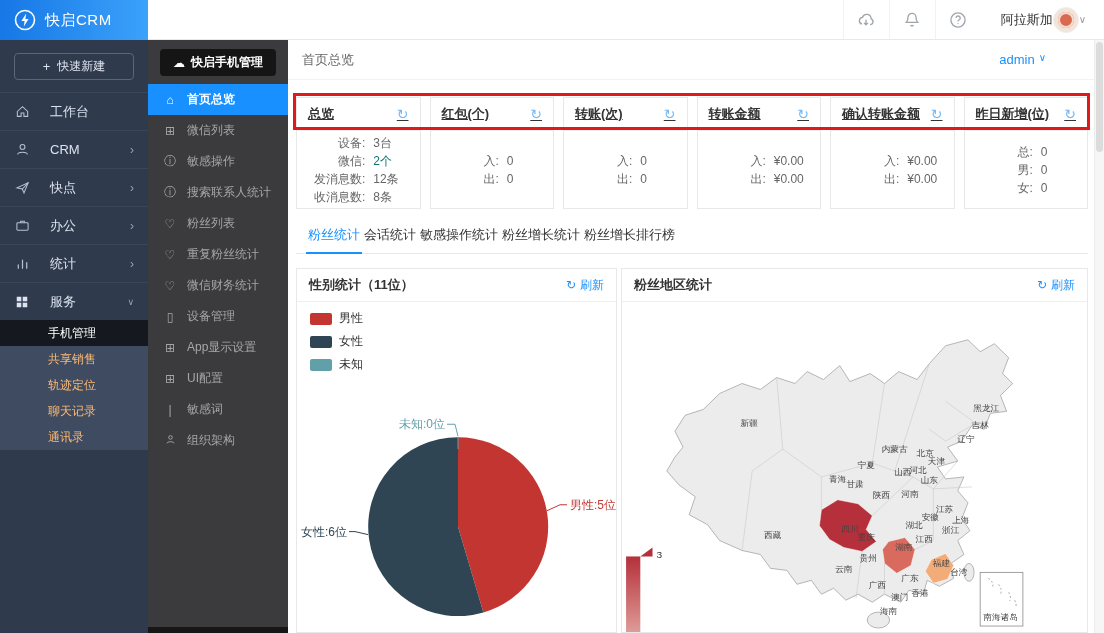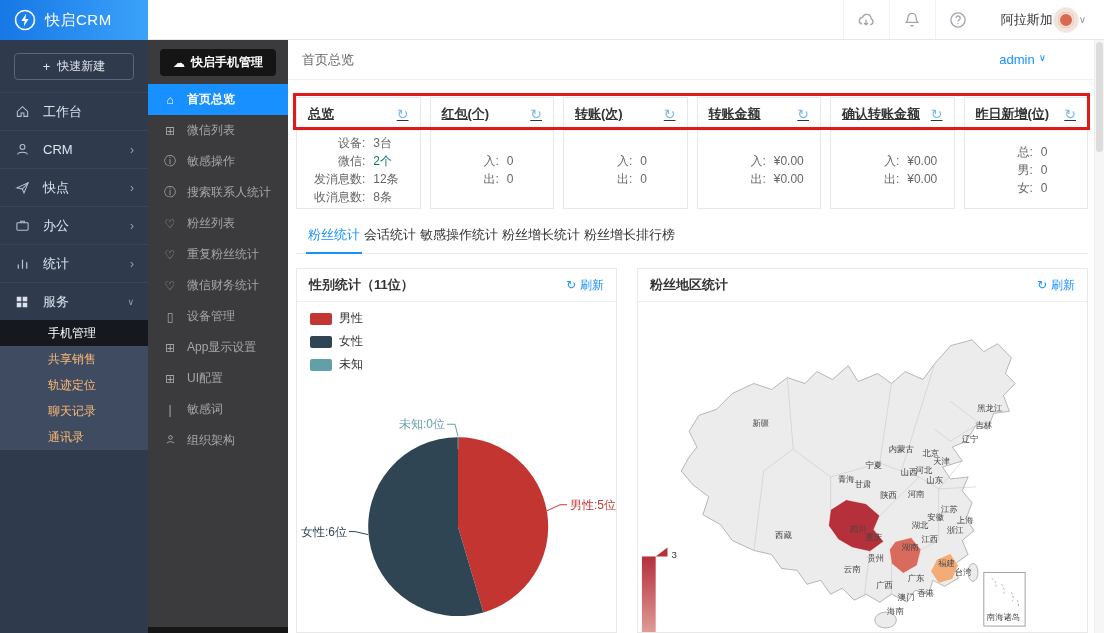--- a/index.html
+++ b/index.html
@@ -16,21 +16,21 @@
   .user-area { display:flex; align-items:center; padding:0 18px 0 20px; cursor:pointer; }
   .user-name { font-size:13px; color:#333; }
   .avatar { width:26px; height:26px; border-radius:50%; background:#f3e4da; position:relative; overflow:hidden; border:1px solid #eee; }
   .avatar::after { content:""; position:absolute; left:4px; top:4px; width:16px; height:16px; border-radius:50%; background:#d96a52; box-shadow:0 0 0 2px #f6ded0 inset; }
   .caret { color:#999; font-size:10px; }
 
   
   .sidebar1 { position:absolute; top:40px; left:0; width:148px; bottom:0; background:#2f3a4d; }
   .quick-new { margin:13px 14px 12px; width:120px; height:27px; border:1px solid #5c6679; border-radius:4px; background:transparent; color:#dfe4ee; font-size:12px; display:flex; align-items:center; justify-content:center; gap:7px; cursor:pointer; font-family:inherit; }
   .qn-plus { font-size:13px; }
-  .s1-item { height:38px; display:flex; align-items:center; padding:0 14px; color:#dce3ee; font-size:13px; gap:13px; border-top:1px solid rgba(255,255,255,.06); cursor:pointer; }
+  .s1-item { height:38px; display:flex; align-items:center; padding:0 14px; color:#dce3ee; font-size:13px; gap:20px; border-top:1px solid rgba(255,255,255,.06); cursor:pointer; }
   .s1-ic { width:16px; height:16px; display:flex; align-items:center; justify-content:center; }
   .chev { margin-left:auto; color:#97a1b3; font-size:12px; }
   .chev-down { margin-left:auto; color:#97a1b3; font-size:9px; }
   .s1-sub { background:#3f4b60; }
   .s1-subitem { height:26px; line-height:26px; padding-left:48px; color:#fdba74; font-size:12px; cursor:pointer; }
   .s1-subitem.active { background:#15181e; color:#fff; }
 
   
   .sidebar2 { position:absolute; top:40px; left:148px; width:140px; bottom:0; background:#3b3b3d; }
   .module-pill { margin:9px 12px 8px; height:27px; background:#151515; border-radius:4px; color:#fff; font-size:12px; font-weight:bold; display:flex; align-items:center; justify-content:center; gap:6px; cursor:pointer; }
@@ -56,21 +56,21 @@
   .stat-row .lbl { width:62px; text-align:right; }
   .stat-row .val { width:48px; text-align:left; padding-left:8px; }
   .val.link { color:#0f766e; cursor:pointer; }
 
   .red-box { position:absolute; top:53px; left:5px; width:797px; height:37px; border:3px solid #e01a1a; pointer-events:none; z-index:6; }
 
   .tabs { position:absolute; top:182px; left:8px; right:16px; border-bottom:1px solid #e8e8e8; display:flex; padding:0 10px; }
   .tab { font-size:13px; color:#333; padding:4px 2px 8px; cursor:pointer; border-bottom:2px solid transparent; margin-bottom:-1px; }
   .tab.active { color:#1890ff; border-bottom-color:#1890ff; }
 
-  .panels { position:absolute; top:228px; left:8px; right:16px; bottom:0; display:flex; gap:20px; overflow:hidden; }
+  .panels { position:absolute; top:228px; left:8px; right:16px; bottom:0; display:flex; gap:4px; overflow:hidden; }
   .panel { border:1px solid #e8e8e8; background:#fff; position:relative; }
   .panel-pie { width:321px; flex:none; }
   .panel-map { flex:1; }
   .panel-head { height:33px; display:flex; align-items:center; padding:0 12px; border-bottom:1px solid #efefef; font-weight:bold; font-size:13px; color:#333; }
   .refresh-link { margin-left:auto; color:#1890ff; font-size:12px; font-weight:normal; cursor:pointer; display:flex; gap:4px; align-items:center; }
 
   .legend { position:absolute; top:41px; left:13px; display:flex; flex-direction:column; gap:6px; z-index:2; }
   .legend-row { display:flex; align-items:center; gap:7px; font-size:12px; color:#333; cursor:pointer; }
 
   .chart-area { width:100%; height:calc(100% - 33px); display:block; }

